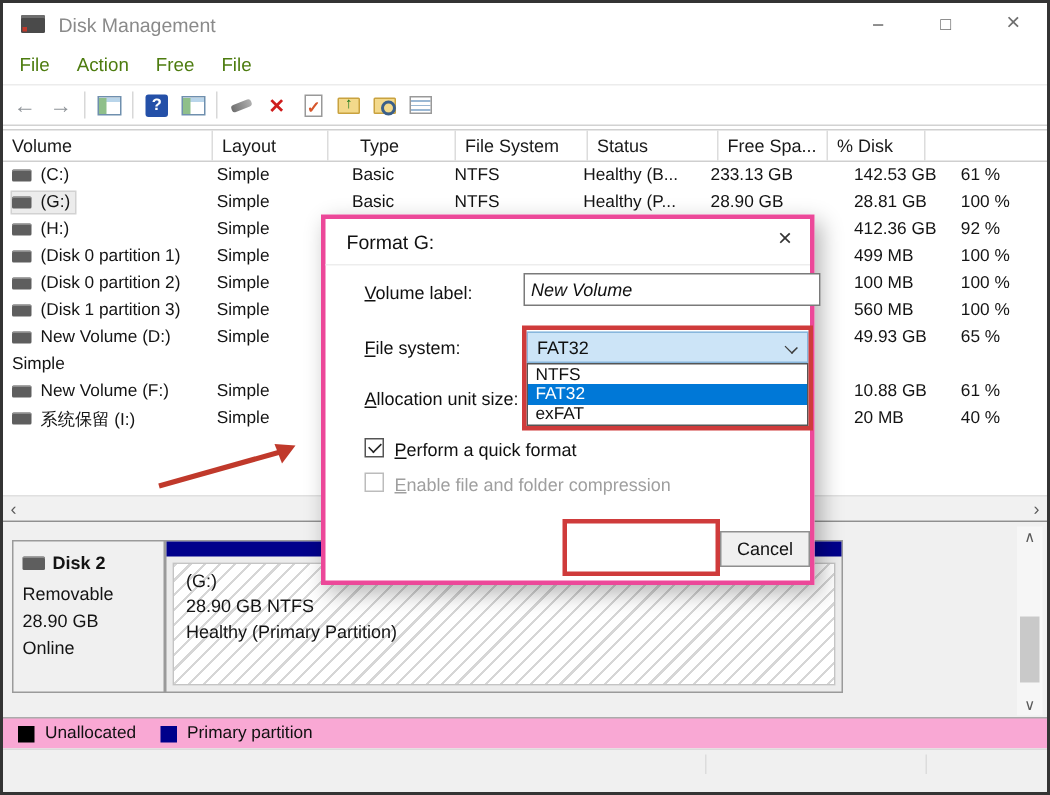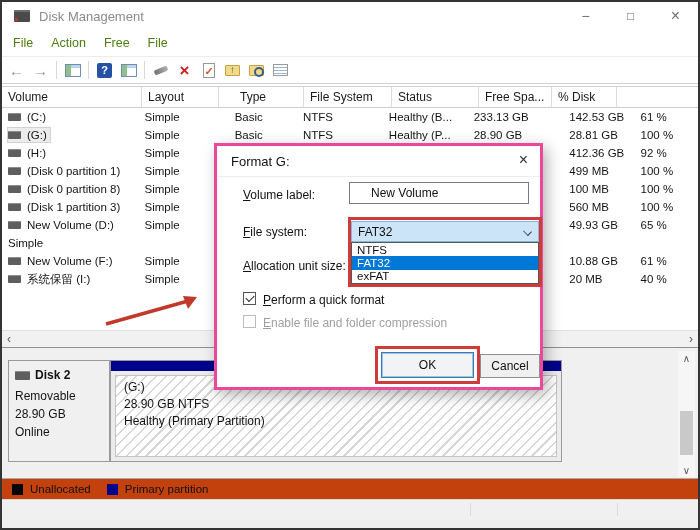--- a/index.html
+++ b/index.html
@@ -77,37 +77,37 @@
               background-image:repeating-linear-gradient(135deg, #d6d6d6 0 1.5px, transparent 1.5px 7px);
               padding:3px 0 0 8px; font-size:12px; color:#141414; }
   .parthatch div{ line-height:17px; }
   .vscroll{ position:absolute; right:3px; top:3px; width:17px; height:126px; background:#f6f6f6;
             display:flex; flex-direction:column; align-items:center; color:#5a5a5a; font-size:10px; }
   .vthumb{ width:13px; height:44px; background:#c9c9c9; margin-top:46px; }
   .vs-arrow{ height:14px; display:flex; align-items:center; }
   .vs-down{ margin-top:auto; }
 
   
-  .legendbar{ position:absolute; top:478px; left:2px; right:2px; height:21px; background:#c2410c;
+  .legendbar{ position:absolute; top:478px; left:2px; right:2px; height:21px; background:#f9a8d4;
               border-top:1px solid #ababab; display:flex; align-items:center; padding-left:10px; gap:7px;
               font-size:11.5px; color:#111; }
   .swatch{ width:11px; height:11px; }
   .statusbar{ position:absolute; top:499px; left:2px; right:2px; height:29px; background:#f0f0f0;
               border-top:1px solid #dadada; }
   .st-sep{ position:absolute; top:3px; width:1px; height:13px; background:#dcdcdc; }
 
   
   .dialog{ position:absolute; left:186px; top:143px; width:329px; height:247px; background:#fff;
            border:3px solid #ec4899; box-shadow:4px 5px 14px rgba(0,0,0,0.3); z-index:10; font-size:12px; color:#111;margin-left:28px; }
   .dlg-title{ position:absolute; left:14px; top:8px; font-size:13px; }
   .dlg-close{ position:absolute; right:12px; top:5px; font-size:16px; color:#333; }
   .dlg-sepline{ position:absolute; left:0; right:0; top:30px; height:1px; background:#ededed; }
   .dlg-label{ position:absolute; left:26px; }
-  .dlg-input{ position:absolute; left:132px; top:36px; width:180px; height:22px; border:1px solid #7a7a7a;
-              background:#fff; display:flex; align-items:center; padding-left:21px; }
+  .dlg-input{ position:absolute; left:132px; top:36px; width:198px; height:22px; border:1px solid #7a7a7a;
+              background:#fff; display:flex; align-items:center; padding-left:4px;font-style:italic; }
   .combo{ position:absolute; left:134px; top:75px; width:188px; height:21px; background:#cce4f7;
           border:1px solid #88b6dc; display:flex; align-items:center; padding-left:6px; }
   .combo-chev{ position:absolute; right:7px; top:6px; width:7px; height:7px; border-right:1.5px solid #3c3c3c;
                border-bottom:1.5px solid #3c3c3c; transform:rotate(45deg) scale(1,0.8); }
   .fs-list{ position:absolute; left:134px; top:96px; width:188px; height:42px; background:#fff; border:1px solid #555; }
   .opt{ height:13.3px; display:flex; align-items:center; padding-left:5px; font-size:11.5px; }
   .opt.sel{ background:#0078d7; color:#fff; }
   .red-box{ position:absolute; border:3px solid #cf3b3b; pointer-events:none; z-index:11; }
   .rb-combo{ left:131px; top:71px; width:194px; height:70px; }
   .rb-ok{ left:158px; top:200px; width:105px; height:38px; }
@@ -251,21 +251,21 @@
           <span class="lcell c3"></span>
           <span class="lcell c4"></span>
           <span class="lcell c5"></span>
           <span class="lcell c6">499 MB</span>
           <span class="lcell c7">100 %</span>
         </div>
         <div class="lrow">
           <span class="lcell c0">
             <span class="volwrap">
               <span class="drive-ico"></span>
-              <span>(Disk 0 partition 8)</span>
+              <span>(Disk 0 partition 2)</span>
             </span>
           </span>
           <span class="lcell c1">Simple</span>
           <span class="lcell c2"></span>
           <span class="lcell c3"></span>
           <span class="lcell c4"></span>
           <span class="lcell c5"></span>
           <span class="lcell c6">100 MB</span>
           <span class="lcell c7">100 %</span>
         </div>
@@ -410,21 +410,20 @@
       </div>
 
     <div class="red-box rb-combo"></div>
 
     <span class="cbx checked" style="top:146px"></span>
     <div class="dlg-label ul-first" style="left:46px; top:147px"><u>P</u>erform a quick format</div>
 
     <span class="cbx disabled" style="top:169px"></span>
     <div class="dlg-label ul-first gray" style="left:46px; top:170px"><u>E</u>nable file and folder compression</div>
 
-    <div class="btn btn-ok">OK</div>
     <div class="red-box rb-ok"></div>
     <div class="btn btn-cancel">Cancel</div>
   </div>
 
   <svg class="anno-arrow" width="110" height="46">
     <line x1="6" y1="36" x2="88" y2="13" stroke="#c0392b" stroke-width="3.5"></line>
     <polygon points="97,9 83,8 88,21" fill="#c0392b"></polygon>
   </svg>
 
 </div>

